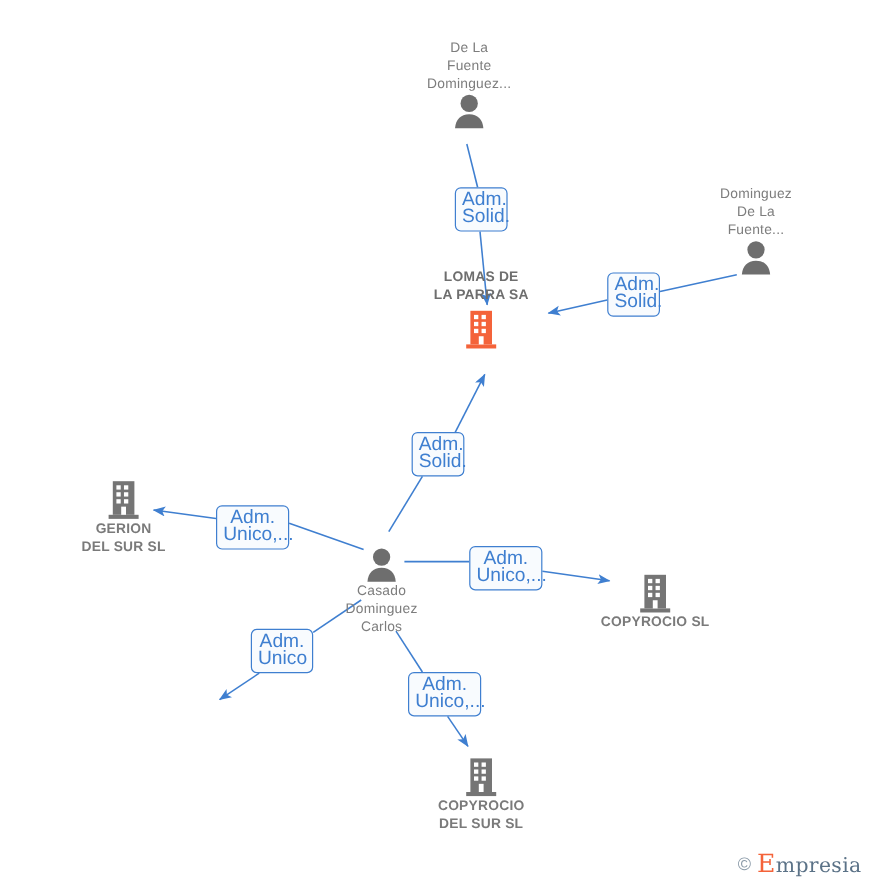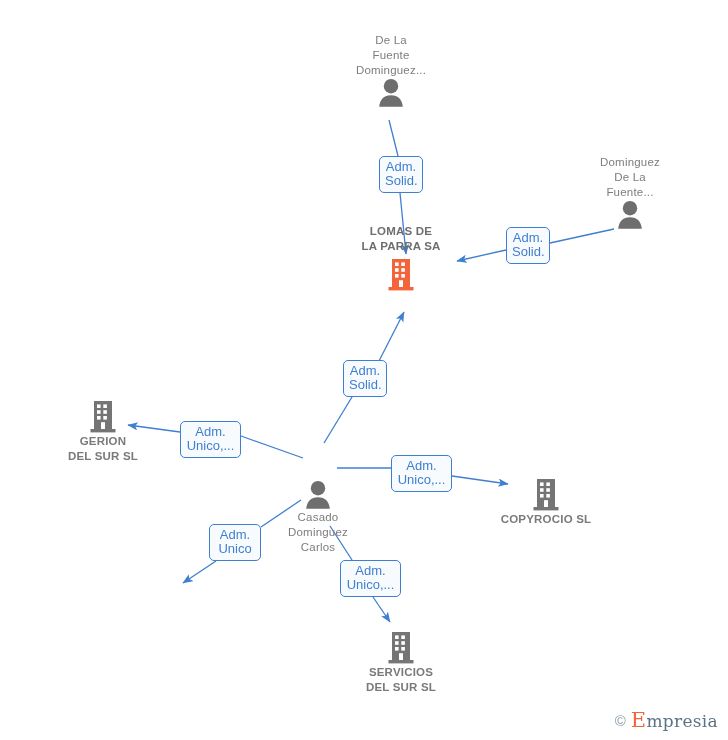--- a/index.html
+++ b/index.html
@@ -54,21 +54,21 @@
   }
   .node.below .node-icon { margin-top: 3px; }
   .node.above .node-label { margin-top: 2px; }
   .edge-label {
     position: absolute;
     box-sizing: border-box;
     border: 1.3px solid #3f7fd0;
     border-radius: 5px;
     background: #f8fbfe;
     color: #3f7fd0;
-    font-size: 13px;
+    font-size: 16px;
     line-height: 14px;
     text-align: center;
     padding: 3px 5px 4px 5px;
     white-space: pre-line;
     cursor: pointer;
   }
   #watermark {
     position: absolute;
     right: 10px;
     bottom: 8px;
@@ -169,21 +169,21 @@
       <rect x="9" y="4.4" width="3.6" height="3.6" fill="#ffffff"></rect>
       <rect x="15.3" y="4.4" width="3.6" height="3.6" fill="#ffffff"></rect>
       <rect x="9" y="10.2" width="3.6" height="3.6" fill="#ffffff"></rect>
       <rect x="15.3" y="10.2" width="3.6" height="3.6" fill="#ffffff"></rect>
       <rect x="9" y="16" width="3.6" height="3.6" fill="#ffffff"></rect>
       <rect x="15.3" y="16" width="3.6" height="3.6" fill="#ffffff"></rect>
       <rect x="13" y="22.2" width="4" height="6.8" fill="#ffffff"></rect>
     </svg>
   </div>
 
-  <div class="node below" style="left:318px; top:477px;">
+  <div class="node below" style="left:318px; top:453px;">
     <svg class="node-icon" width="32" height="30" viewBox="0 0 32 30">
       <circle cx="16" cy="8.2" r="7.2" fill="#6e6e6e"></circle>
       <path d="M16 17.2c-7.2 0-11.2 4.4-11.8 11.6h23.6C27.2 21.6 23.2 17.2 16 17.2z" fill="#6e6e6e"></path>
     </svg>
     <div class="node-label">Casado
 Dominguez
 Carlos</div>
   </div>
 
   <div class="node below" style="left:103px; top:397px;text-align:center;">
@@ -223,21 +223,21 @@
       <rect x="6" y="1" width="18" height="28" fill="#757575"></rect>
       <rect x="2.5" y="29" width="25" height="3.4" fill="#757575"></rect>
       <rect x="9" y="4.4" width="3.6" height="3.6" fill="#ffffff"></rect>
       <rect x="15.3" y="4.4" width="3.6" height="3.6" fill="#ffffff"></rect>
       <rect x="9" y="10.2" width="3.6" height="3.6" fill="#ffffff"></rect>
       <rect x="15.3" y="10.2" width="3.6" height="3.6" fill="#ffffff"></rect>
       <rect x="9" y="16" width="3.6" height="3.6" fill="#ffffff"></rect>
       <rect x="15.3" y="16" width="3.6" height="3.6" fill="#ffffff"></rect>
       <rect x="13" y="22.2" width="4" height="6.8" fill="#ffffff"></rect>
     </svg>
-    <div class="node-label company">SERVICIOS
+    <div class="node-label company">COPYROCIO
 DEL SUR  SL</div>
   </div>
 
   <div class="edge-label" style="left:379px; top:156px; width:44px; height:37px;">Adm.
 Solid.</div>
 
   <div class="edge-label" style="left:506px; top:227px; width:44px; height:37px;">Adm.
 Solid.</div>
 
   <div class="edge-label" style="left:343px; top:360px; width:44px; height:37px;">Adm.

